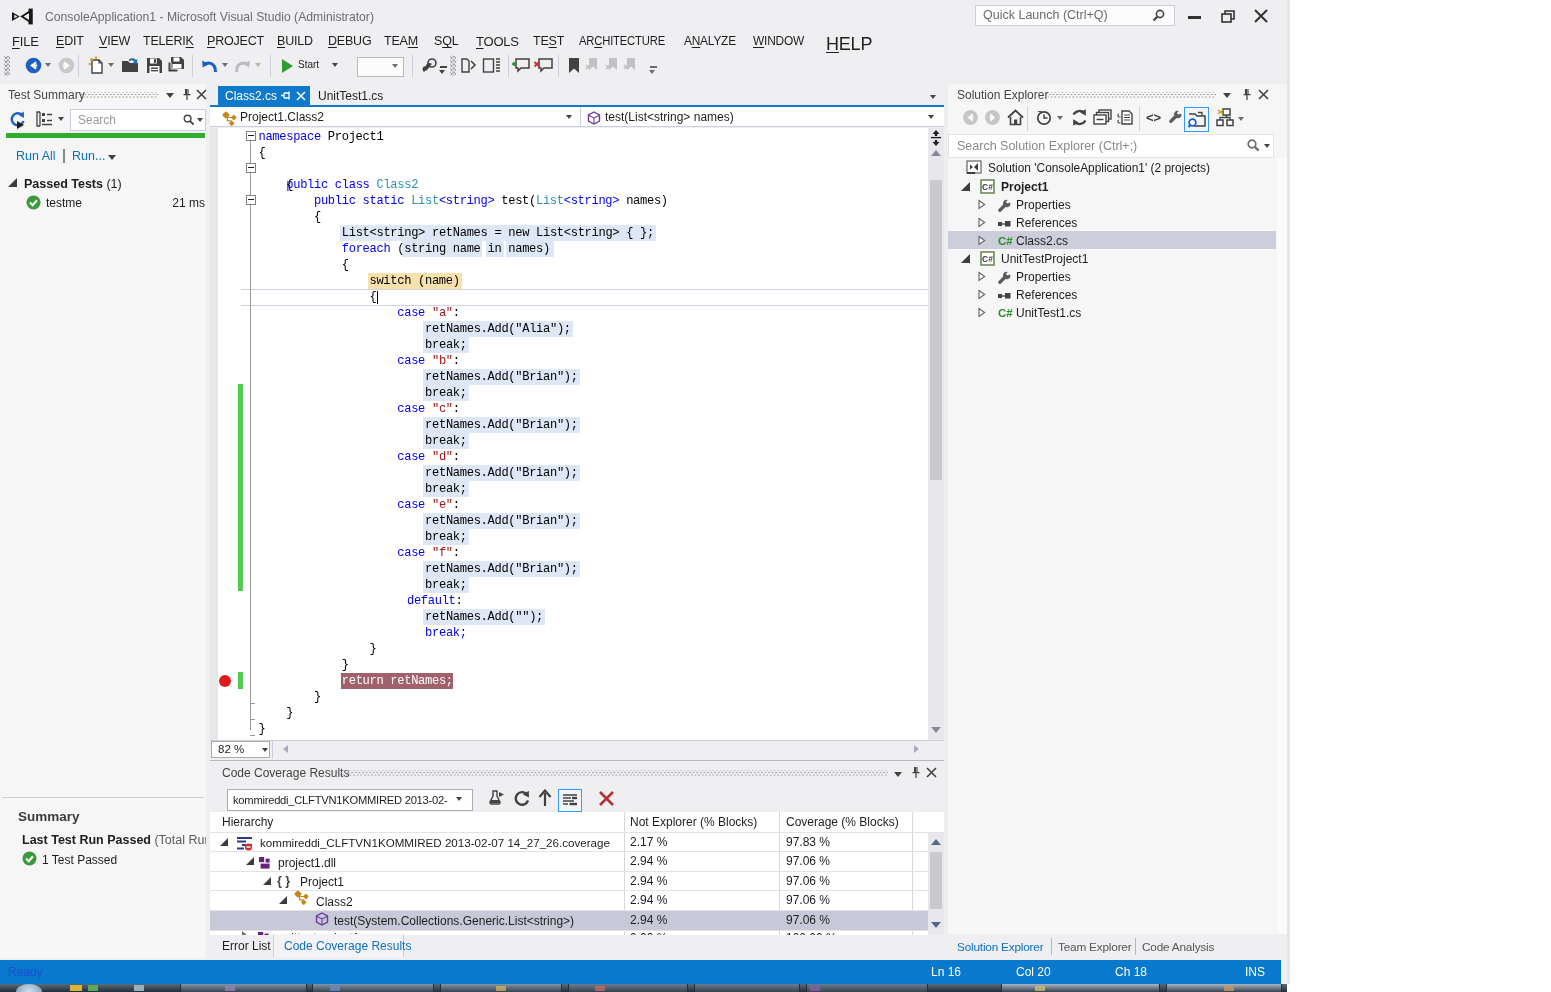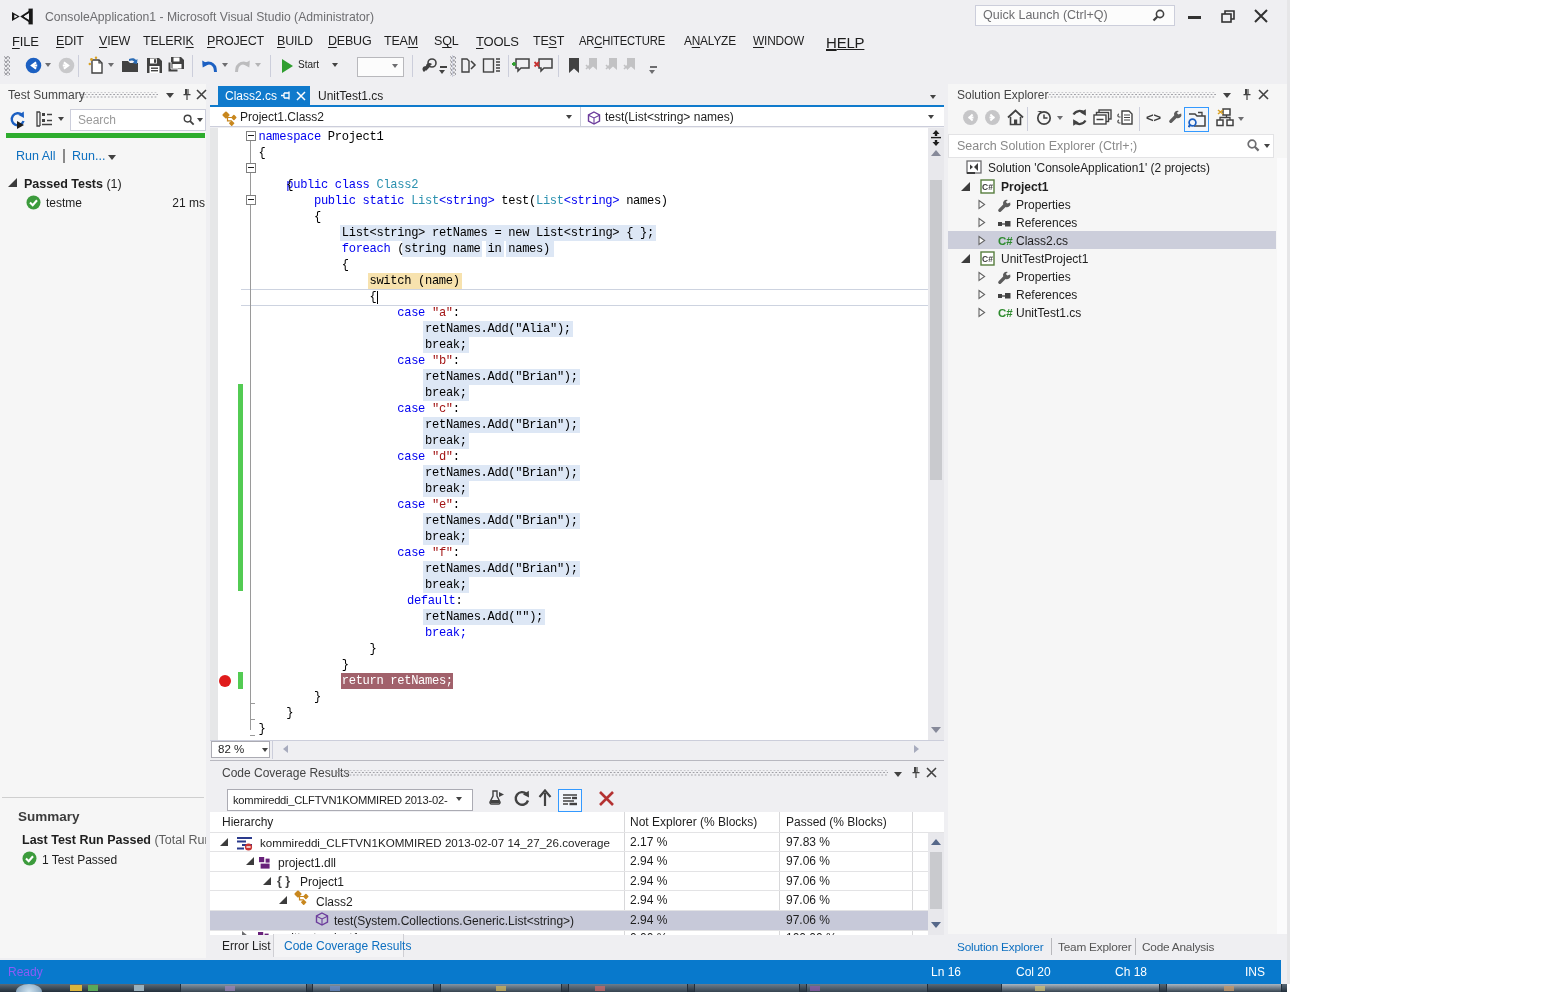--- a/index.html
+++ b/index.html
@@ -40,21 +40,21 @@
 <div class="abs ui" style="left:207px;top:34px;font-size:12.5px;letter-spacing:-0.2px;"><u>P</u>ROJECT</div>
 <div class="abs ui" style="left:277px;top:34px;font-size:12.5px;letter-spacing:-0.2px;"><u>B</u>UILD</div>
 <div class="abs ui" style="left:328px;top:34px;font-size:12.5px;letter-spacing:-0.2px;"><u>D</u>EBUG</div>
 <div class="abs ui" style="left:384px;top:34px;font-size:12.5px;letter-spacing:-0.2px;">TEA<u>M</u></div>
 <div class="abs ui" style="left:434px;top:34px;font-size:12.5px;letter-spacing:-0.2px;">S<u>Q</u>L</div>
 <div class="abs ui" style="left:476px;top:34px;font-size:13px;letter-spacing:-0.2px;"><u>T</u>OOLS</div>
 <div class="abs ui" style="left:533px;top:34px;font-size:12.5px;letter-spacing:-0.2px;">TE<u>S</u>T</div>
 <div class="abs ui" style="left:579px;top:34px;font-size:12.5px;letter-spacing:-0.2px;transform:scaleX(0.90);transform-origin:0 50%;">AR<u>C</u>HITECTURE</div>
 <div class="abs ui" style="left:684px;top:34px;font-size:12.5px;letter-spacing:-0.2px;transform:scaleX(0.95);transform-origin:0 50%;">A<u>N</u>ALYZE</div>
 <div class="abs ui" style="left:753px;top:34px;font-size:12.5px;letter-spacing:-0.2px;transform:scaleX(0.95);transform-origin:0 50%;"><u>W</u>INDOW</div>
-<div class="abs ui" style="left:826px;top:34px;font-size:15px;letter-spacing:-0.2px;text-decoration:underline;"><u>H</u>ELP</div>
+<div class="abs ui" style="left:826px;top:34px;font-size:18px;letter-spacing:-0.2px;"><u>H</u>ELP</div>
 <div class="abs dots" style="left:4px;top:56px;width:6px;height:20px;background-size:4px 4px"></div>
 <svg class="abs" style="left:25px;top:57px" width="17" height="17" viewBox="0 0 16 16">
     <circle cx="8" cy="8" r="7.3" fill="#1c60c2"></circle>
     <path d="M10.5 5 L6.5 8 L10.5 11" fill="none" stroke="#fff" stroke-width="2"></path>
     <path d="M6.5 8 H11.5" stroke="#fff" stroke-width="2"></path>
   </svg>
 <div class="abs" style="left:45px;top:63px;border-left:3.5px solid transparent;border-right:3.5px solid transparent;border-top:4px solid #6d6d70"></div>
 <svg class="abs" style="left:58px;top:57px" width="17" height="17" viewBox="0 0 16 16">
     <circle cx="8" cy="8" r="7.3" fill="#c8c8ca"></circle>
     <path d="M5.5 5 L9.5 8 L5.5 11" fill="none" stroke="#fff" stroke-width="2"></path>
@@ -351,21 +351,21 @@
 <path d="M1 2 H15 M1 5 H9 M1 8 H12 M1 11 H6" stroke="#424242" stroke-width="1.6"></path>
 <rect x="10" y="3.8" width="5" height="2.4" fill="#424242"></rect>
     <rect x="7.5" y="9.8" width="7.5" height="2.4" fill="#424242"></rect>
   </svg>
 <svg class="abs" style="left:598px;top:790px" width="17" height="17" viewBox="0 0 17 17">
     <path d="M2 2 L15 15 M15 2 L2 15" stroke="#b43232" stroke-width="2.6"></path>
   </svg>
 <div class="abs" style="left:210px;top:812px;width:734px;height:123px;background:#fff"></div>
 <div class="abs ui" style="left:222px;top:815px">Hierarchy</div>
 <div class="abs ui" style="left:630px;top:815px">Not Explorer (% Blocks)</div>
-<div class="abs ui" style="left:786px;top:815px">Passed (% Blocks)</div>
+<div class="abs ui" style="left:786px;top:815px">Coverage (% Blocks)</div>
 <div class="abs" style="left:624px;top:812px;width:1px;height:123px;background:#d8d8da"></div>
 <div class="abs" style="left:779px;top:812px;width:1px;height:123px;background:#d8d8da"></div>
 <div class="abs" style="left:912px;top:812px;width:1px;height:123px;background:#d8d8da"></div>
 <div class="abs" style="left:210px;top:832px;width:734px;height:1px;background:#e3e3e5"></div>
 <div class="abs ui" style="left:630px;top:835px">2.17 %</div>
 <div class="abs ui" style="left:786px;top:835px">97.83 %</div>
 <div class="abs" style="left:210px;top:851px;width:734px;height:1px;background:#e3e3e5"></div>
 <div class="abs ui" style="left:630px;top:854px">2.94 %</div>
 <div class="abs ui" style="left:786px;top:854px">97.06 %</div>
 <div class="abs" style="left:210px;top:871px;width:734px;height:1px;background:#e3e3e5"></div>
@@ -572,21 +572,21 @@
 <text x="1" y="12" font-family="Liberation Sans" font-size="11.5" font-weight="bold" fill="#2e8b2e">C#</text>
   </svg>
 <div class="abs ui" style="left:1016px;top:306px">UnitTest1.cs</div>
 <div class="abs" style="left:948px;top:934px;width:339px;height:24px;background:#efeff2"></div>
 <div class="abs ui" style="left:957px;top:940px;color:#0e70c0;font-size:11.8px;letter-spacing:-0.2px">Solution Explorer</div>
 <div class="abs" style="left:1051px;top:938px;width:1px;height:17px;background:#b8b8bc"></div>
 <div class="abs ui" style="left:1058px;top:940px;color:#555;font-size:11.8px;letter-spacing:-0.2px">Team Explorer</div>
 <div class="abs" style="left:1135px;top:938px;width:1px;height:17px;background:#b8b8bc"></div>
 <div class="abs ui" style="left:1142px;top:940px;color:#555;font-size:11.8px;letter-spacing:-0.2px">Code Analysis</div>
 <div class="abs" style="left:0;top:960px;width:1281px;height:24px;background:#0879cc"></div>
-<div class="abs ui" style="left:8px;top:965px;color:#8b5cf6">Ready</div>
+<div class="abs ui" style="left:8px;top:965px;color:#1d4ed8">Ready</div>
 <div class="abs ui" style="left:931px;top:965px;color:#fff">Ln 16</div>
 <div class="abs ui" style="left:1016px;top:965px;color:#fff">Col 20</div>
 <div class="abs ui" style="left:1115px;top:965px;color:#fff">Ch 18</div>
 <div class="abs ui" style="left:1245px;top:965px;color:#fff">INS</div>
 <div class="abs" style="left:0;top:984px;width:1287px;height:8px;background:linear-gradient(#5a6a78,#222e3a)"></div>
 <div class="abs" style="left:16px;top:984px;width:26px;height:8px;border-radius:50% 50% 0 0/100% 100% 0 0;background:radial-gradient(circle at 50% 100%,#cfe3f0,#7a9ab5)"></div>
 <div class="abs" style="left:70px;top:985px;width:12px;height:6px;background:#d9b43c"></div>
 <div class="abs" style="left:88px;top:985px;width:10px;height:6px;background:#5aa85a"></div>
 <div class="abs" style="left:134px;top:985px;width:10px;height:6px;background:#9ab0bc"></div>
 <div class="abs" style="left:180px;top:984px;width:127px;height:8px;background:linear-gradient(#8295a5,#36434f);border-left:1px solid #222e3a;border-right:1px solid #222e3a"></div>

